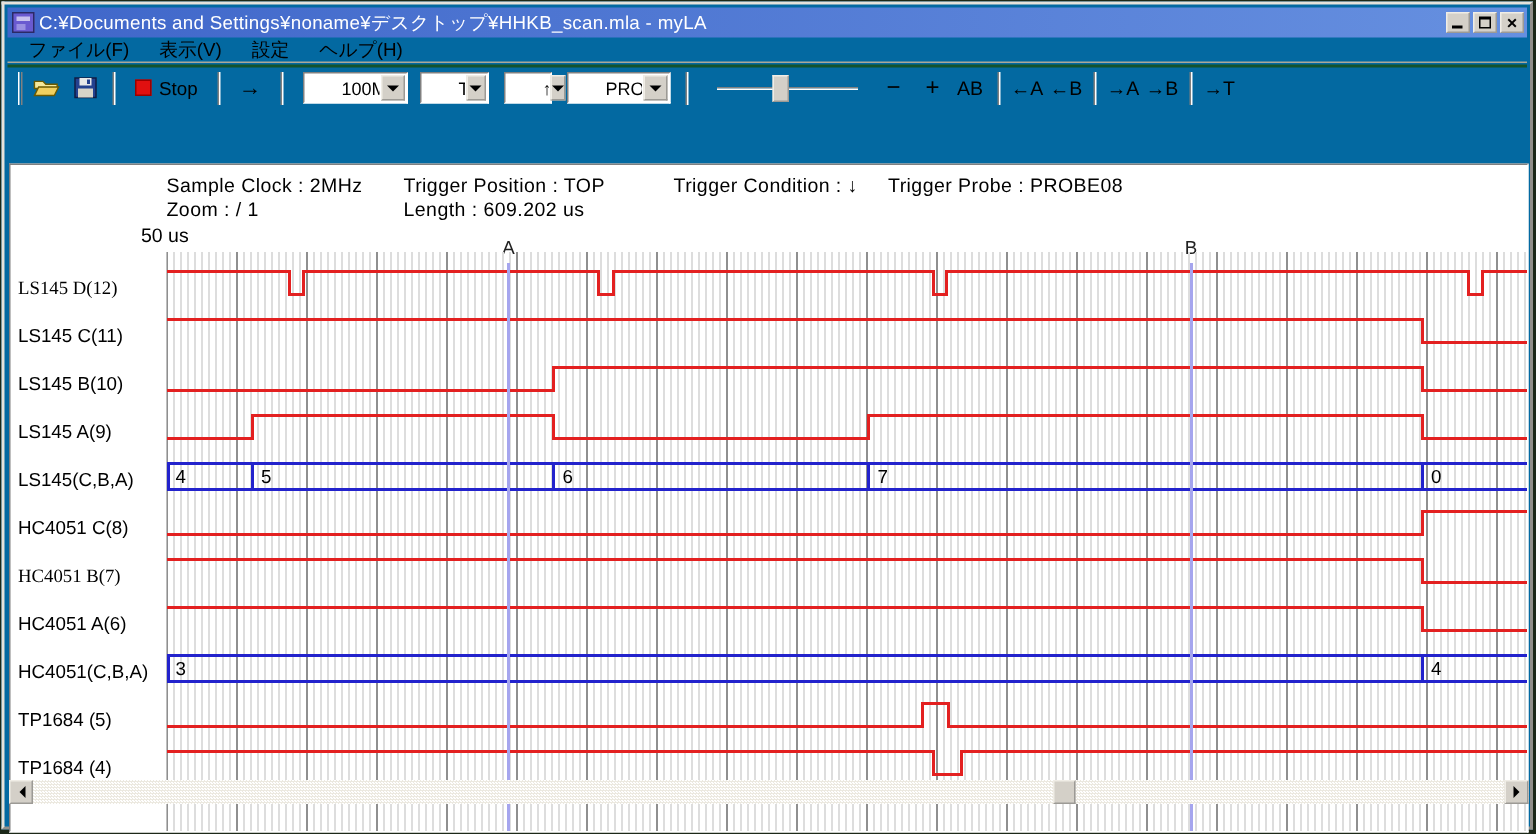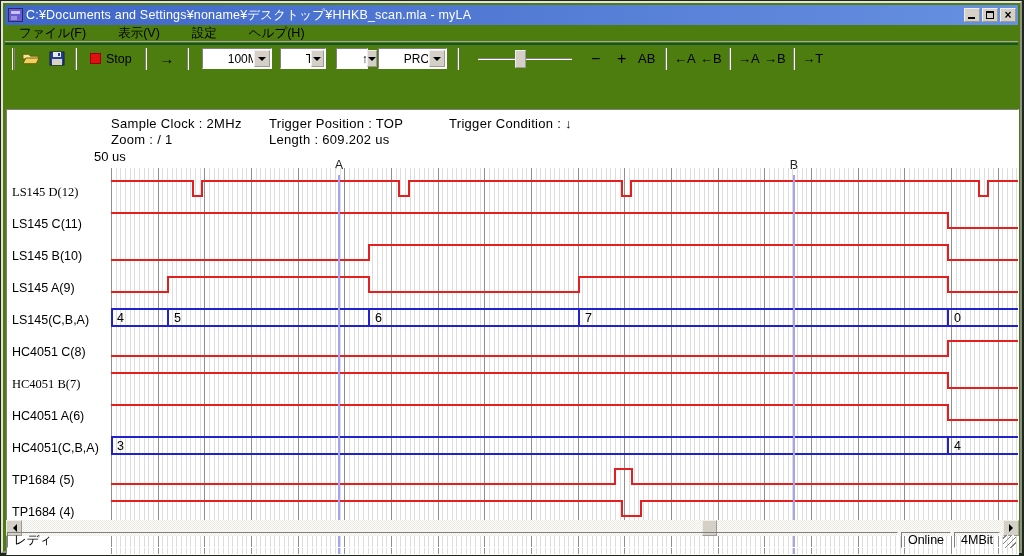--- a/index.html
+++ b/index.html
@@ -1,40 +1,40 @@
 <!DOCTYPE html>
 <html><head>
 <meta charset="utf-8">
 <style>
   * { margin:0; padding:0; box-sizing:border-box; }
   html,body { width:1024px; height:556px; overflow:hidden; }
   body { background:#1c2818; font-family:"Liberation Sans","DejaVu Sans",sans-serif; }
   .window { position:absolute; left:1px; top:1px; width:1021px; height:552px;
-            background:#4d7c0f; border:2px outset #e6e2da; }
+            background:#0369a1; border:2px outset #e6e2da; }
   
   .titlebar { position:absolute; left:2px; top:2px; right:2px; height:20px;
               background:linear-gradient(90deg,#3f66c9,#6690e0);
               display:flex; align-items:center; padding:0 2px; }
   .appicon { width:15px; height:14px; margin:0 3px 0 1px;
              background:#6a5ad0; border:1px solid #2a2a66; position:relative; }
   .appicon:before { content:""; position:absolute; left:2px; top:2px; width:9px; height:3px; background:#c8c2ee; }
   .appicon:after  { content:""; position:absolute; left:2px; top:7px; width:6px; height:4px; background:#9a90e2; }
   .title-text { color:#fff; font-size:12.5px; letter-spacing:.2px; white-space:nowrap;
                 overflow:hidden; flex:1; }
   .winbtns { display:flex; gap:2px; }
   .winbtn { width:16px; height:14px; background:#d4d0c8; border:1px outset #f0ede6;
             position:relative; }
   .glyph-min { position:absolute; left:3px; bottom:2px; width:7px; height:2px; background:#000; }
   .glyph-max { position:absolute; left:3px; top:2px; width:8px; height:8px;
                border:1px solid #000; border-top:2px solid #000; }
   .glyph-close { position:absolute; left:0; top:-1px; width:14px; text-align:center;
                  font-size:12px; font-weight:bold; color:#000; }
   
   .menubar { position:absolute; left:2px; top:22px; right:2px; height:17px;
-             display:flex; align-items:center; padding-left:6px; gap:16px;
+             display:flex; align-items:center; padding-left:6px; gap:4px;
              border-bottom:1px solid #aca899; font-size:12.5px; }
   .menuitem { padding:1px 8px; white-space:nowrap; }
   
   .toolbar { position:absolute; left:2px; top:40px; right:2px; height:29px;
              border-top:2px solid #14532d; display:flex; align-items:center; padding-left:4px;
              font-size:12.5px; }
   .grip { width:3px; height:22px; margin:0 3px; border-left:1px solid #fff; border-right:1px solid #808080; }
   .tsep { width:2px; height:22px; margin:0 5px; border-left:1px solid #808080; border-right:1px solid #fff; }
   .tbtn { height:22px; display:flex; align-items:center; justify-content:center;
           padding:0 4px; color:#000; white-space:nowrap; }
@@ -183,20 +183,21 @@
     <div class="tbtn navbtn">→A</div>
     <div class="tbtn navbtn">→B</div>
     <div class="tsep"></div>
     <div class="tbtn navbtn">→T</div>
   </div>
 
   <div class="client">
     <div class="inforow" style="left:104px;top:6px">Sample Clock : 2MHz</div>
     <div class="inforow" style="left:262px;top:6px">Trigger Position : TOP</div>
     <div class="inforow" style="left:442px;top:6px">Trigger Condition : ↓</div>
+    <div class="inforow" style="left:585px;top:6px">Trigger Probe : PROBE08</div>
     <div class="inforow" style="left:104px;top:22px">Zoom : /  1</div>
     <div class="inforow" style="left:262px;top:22px">Length : 609.202 us</div>
     <div class="timebase">50 us</div>
 
     <div id="chanlabels">
         <div class="chanlabel" style="top: 74px; font-family: Liberation Serif, serif;">LS145 D(12)</div>
         <div class="chanlabel" style="top: 106px;">LS145 C(11)</div>
         <div class="chanlabel" style="top: 138px;">LS145 B(10)</div>
         <div class="chanlabel" style="top: 170px;">LS145 A(9)</div>
         <div class="chanlabel" style="top: 202px;">LS145(C,B,A)</div>
@@ -257,20 +258,14 @@
         <span class="arr-l"></span>
       </div>
     <div class="strack">
       <div class="sthumb"></div>
     </div>
     <div class="sbtn">
         <span class="arr-r"></span>
       </div>
   </div>
 
-  <div class="statusbar">
-    <div class="spanel sp-ready">レディ</div>
-    <div class="spanel">Online</div>
-    <div class="spanel">4MBit</div>
-    <div class="sizegrip"></div>
-  </div>
 
 </div>
 
 </body></html>

